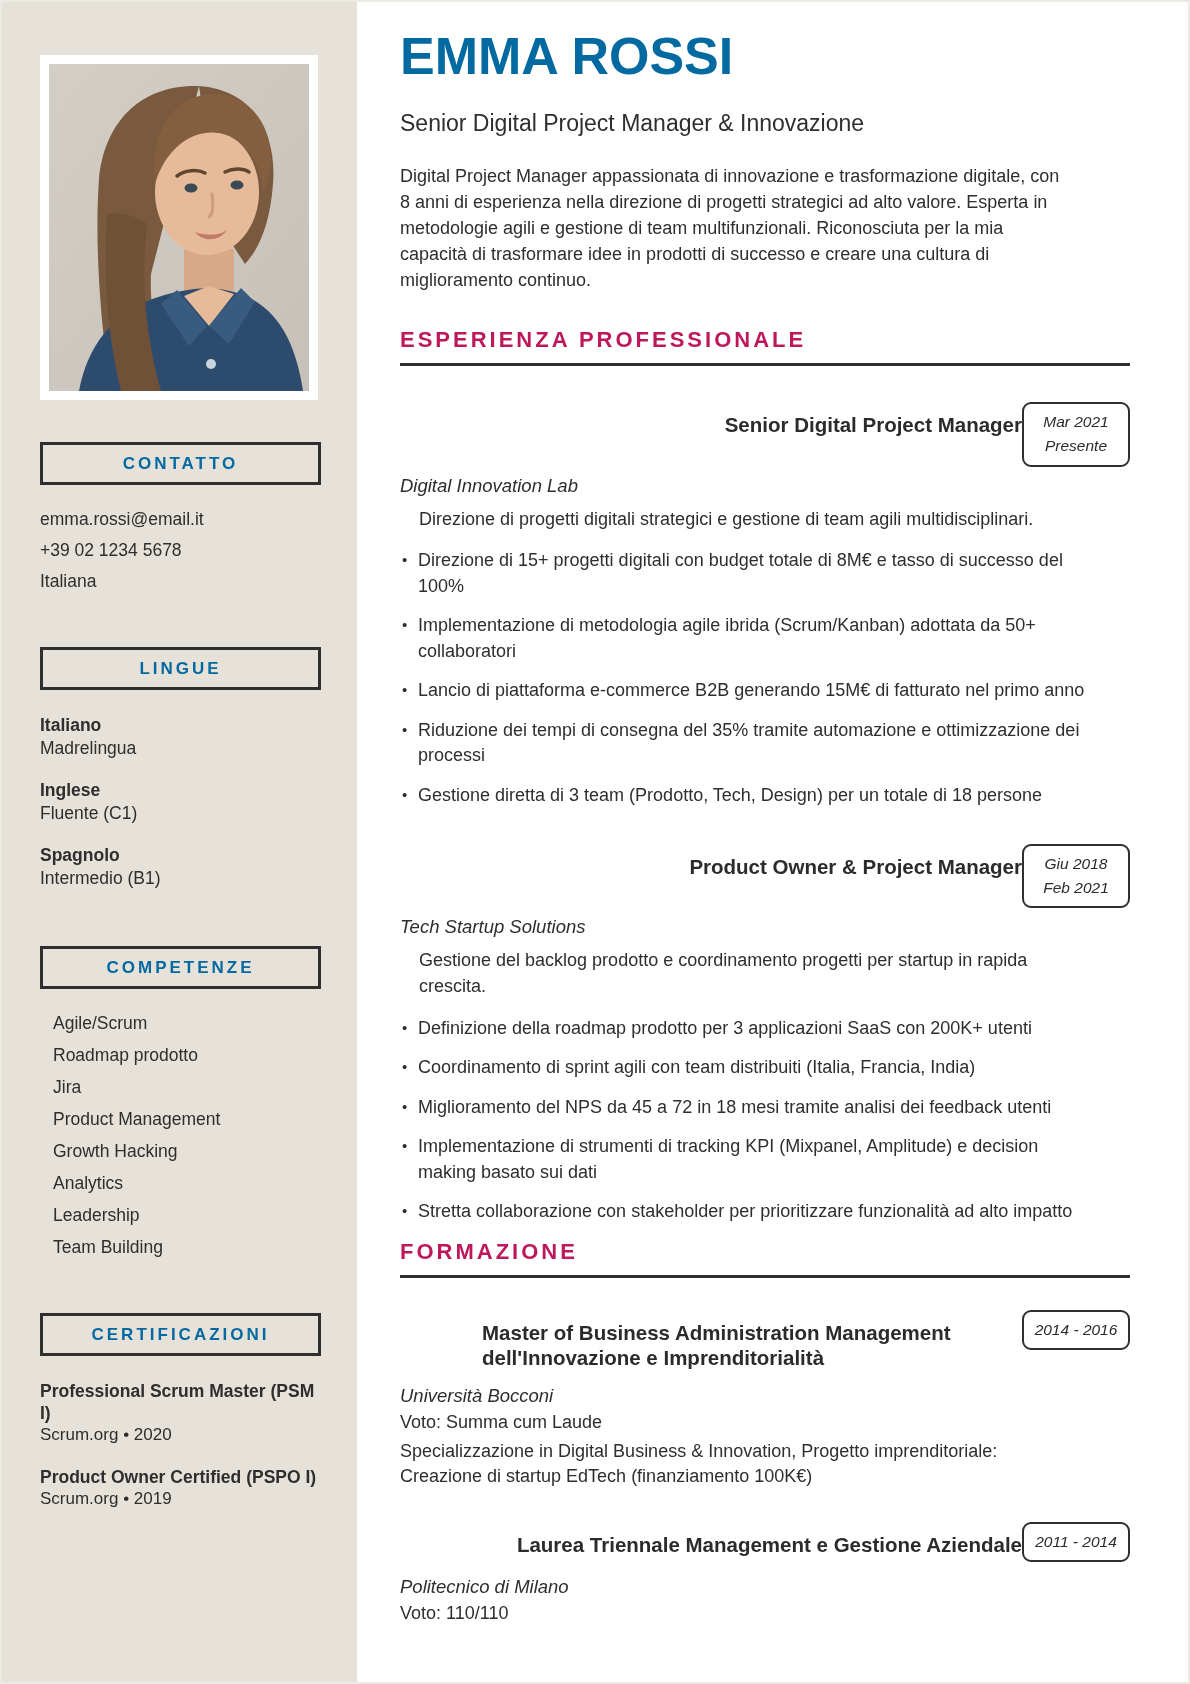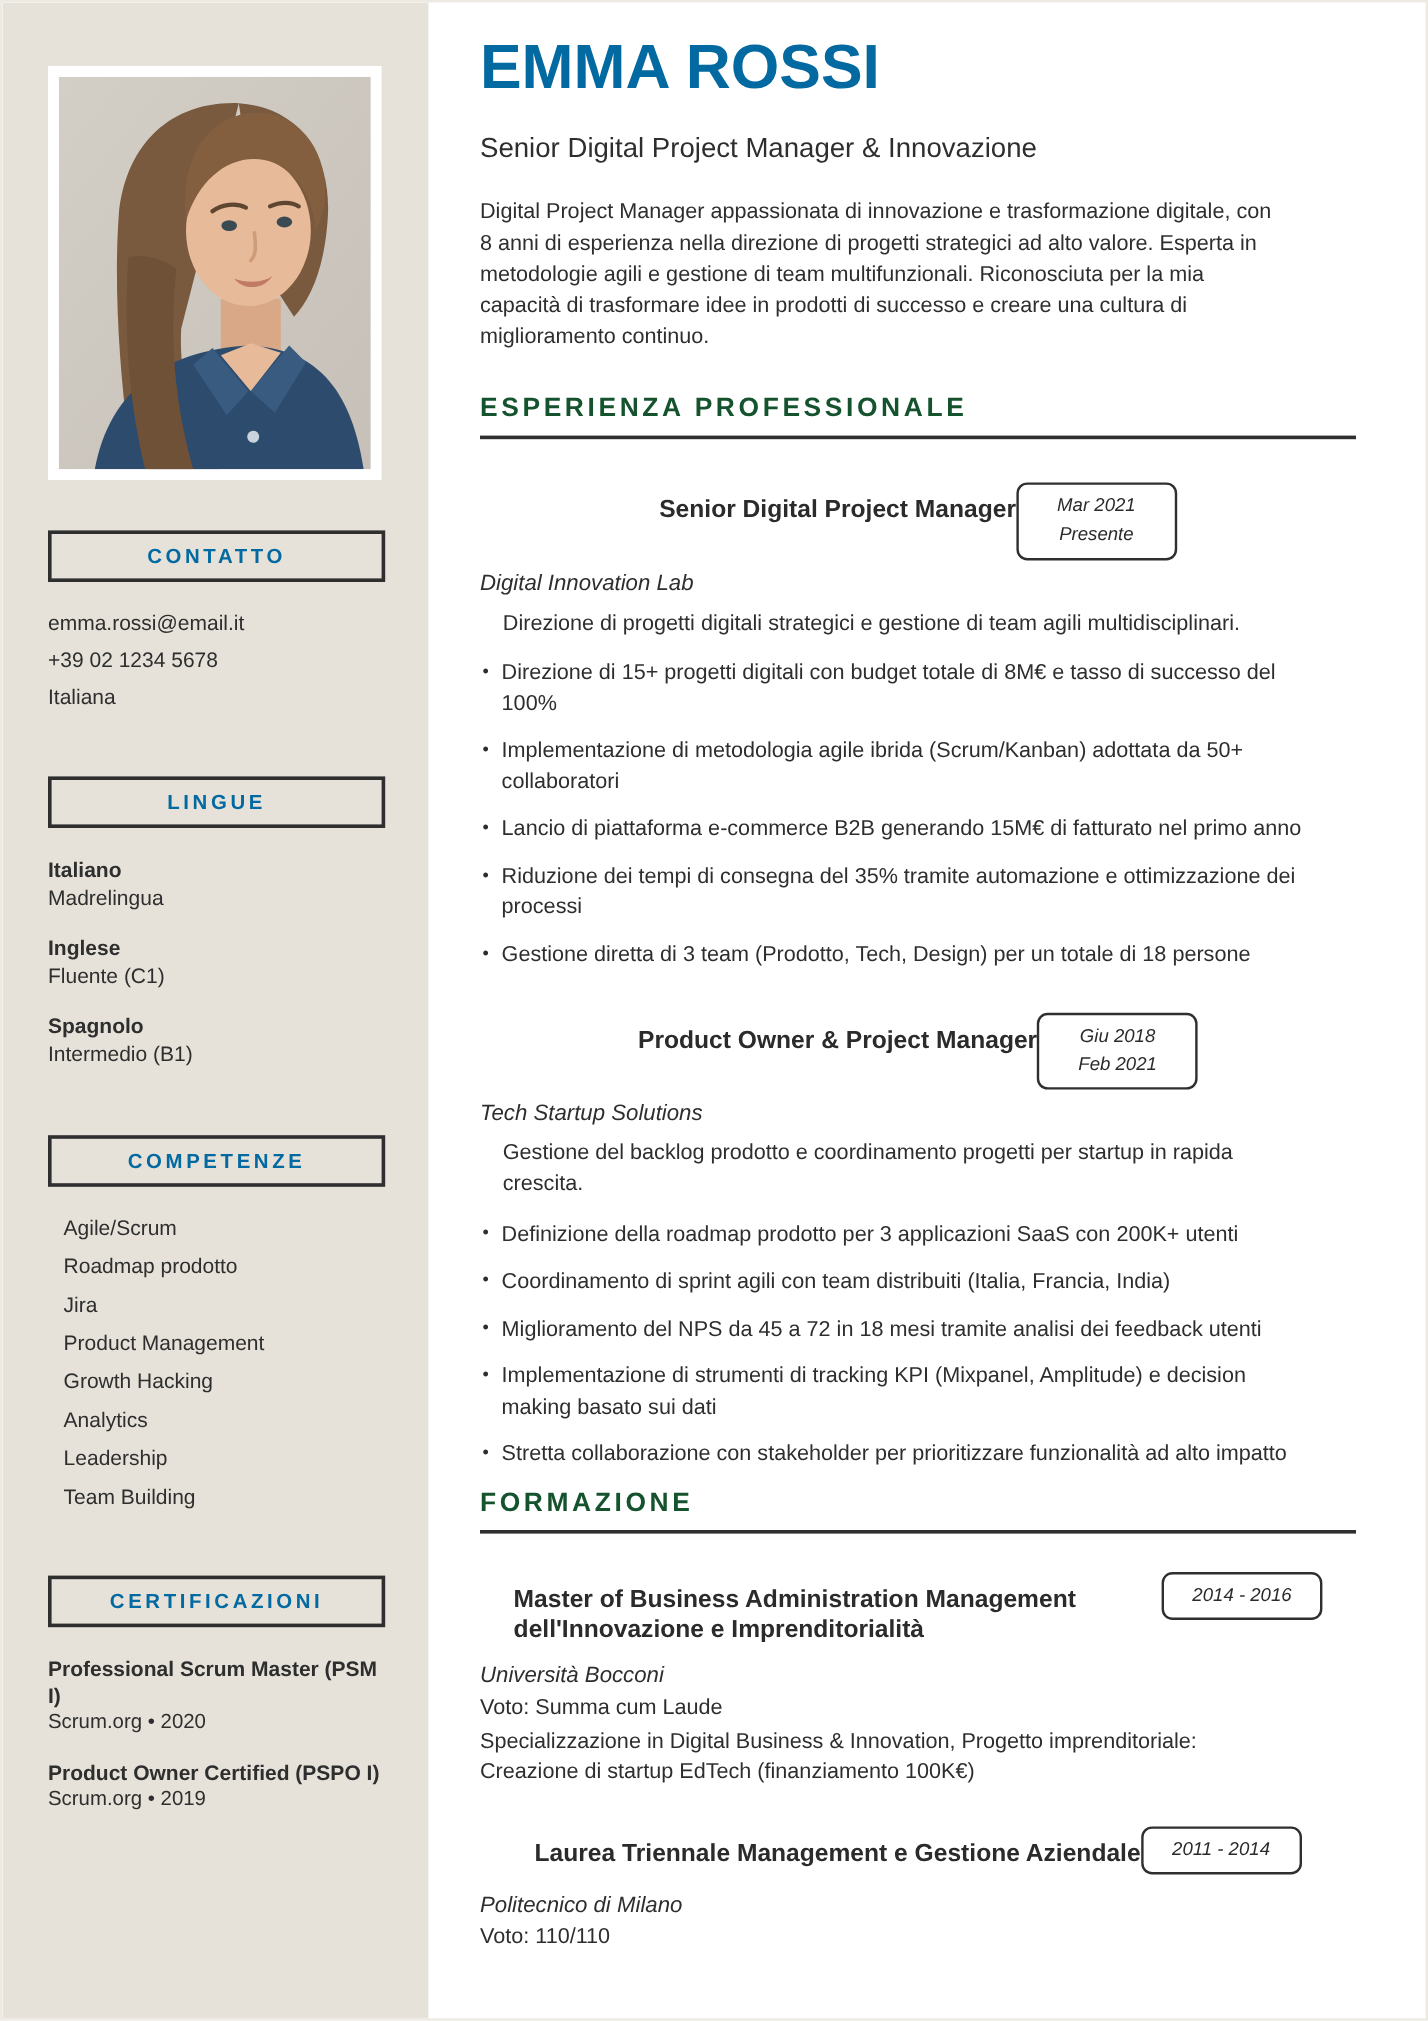--- a/index.html
+++ b/index.html
@@ -59,32 +59,32 @@
   }
   .subtitle{font-size:23px;margin-bottom:26px;color:#2e2e2e;margin-top:24px;}
   .summary{font-size:18px;line-height:1.45;margin:0 0 34px 0;max-width:660px;}
   h2.section-heading{
     margin:0;
     font-size:22px;
     font-weight:700;
     letter-spacing:3px;
     padding-bottom:10px;
     border-bottom:3px solid #2f2f2f;
-    color:#14532d;
+    color:#be185d;
   }
   .section-block{margin-top:34px;}
   .job{margin-top:36px;}
-  .head-row{display:flex;justify-content:center;align-items:flex-start;}
+  .head-row{display:flex;justify-content:flex-end;align-items:flex-start;}
   .job-title{
     font-size:20.5px;font-weight:700;padding-top:10px;line-height:1.25;
     max-width:540px;color:#2b2b2b;
   }
   .badge{
     border:2px solid #2f2f2f;border-radius:9px;
-    padding:6px 13px;
+    padding:6px 0;
     font-style:italic;font-size:15.5px;line-height:1.55;
     text-align:center;min-width:104px;
     color:#2b2b2b;background:#fff;
     flex-shrink:0;
   }
   .company{font-style:italic;font-size:18.5px;margin-top:8px;}
   .job-desc{font-size:18px;line-height:1.42;margin-top:10px;max-width:680px;margin-left:19px;}
   ul.bullets{list-style:none;margin:16px 0 0 0;padding:0;}
   ul.bullets li{
     position:relative;font-size:18px;line-height:1.42;

